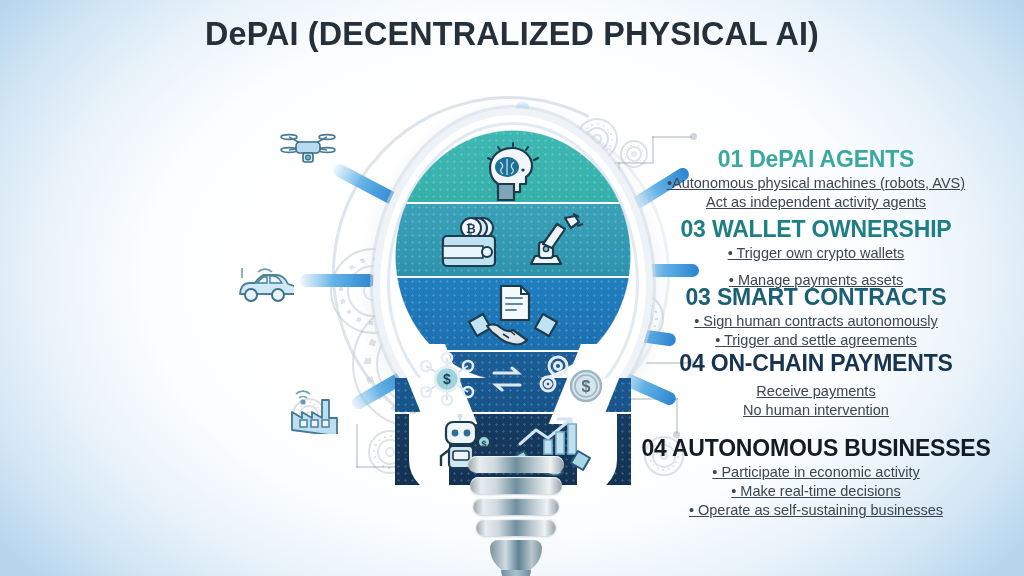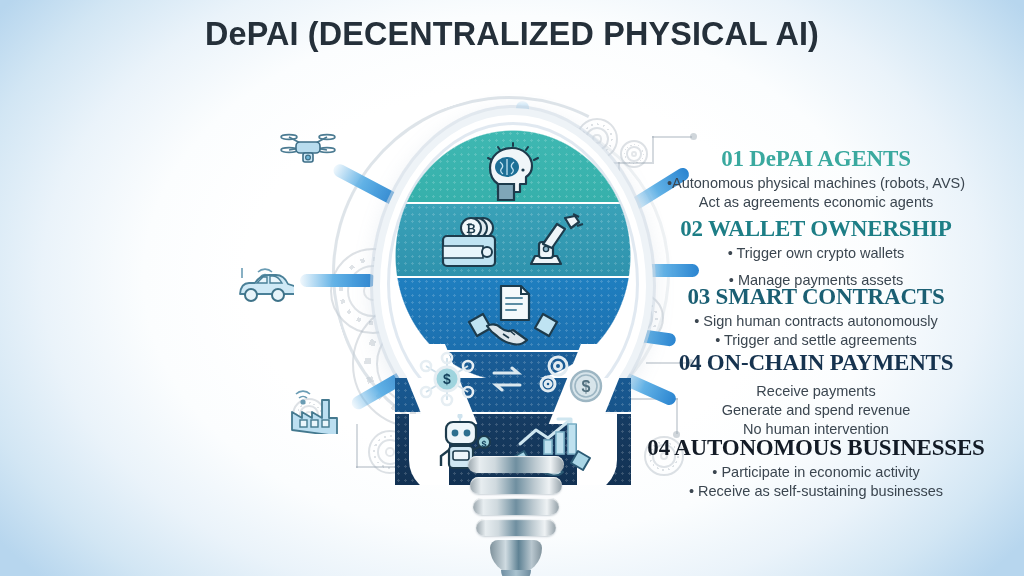--- a/index.html
+++ b/index.html
@@ -119,24 +119,24 @@
 
   
   #title{
     position:absolute; left:0; top:14px; width:1024px; text-align:center;
     font-size:34px; font-weight:bold; letter-spacing:.2px; color:#25303a;
     font-family:"Liberation Sans", sans-serif; transform:scaleX(.95);
   }
   .step{ position:absolute; right:8px; text-align:center; width:400px; }
   .step h2{
     font-size:23px; font-weight:bold; letter-spacing:-.2px; line-height:1.05;
-    white-space:nowrap; font-family:Liberation Serif, serif;
+    white-space:nowrap; font-family:Liberation Sans, sans-serif;
   }
   .step ul{ list-style:none; margin-top:3px; }
-  .step li{ font-size:14.5px; color:#3b4650; line-height:1.32; white-space:nowrap; }
+  .step li{ font-size:14.5px; color:#3b4650; line-height:1.32; white-space:nowrap;text-decoration:underline; }
   .s1{ top:147px; } .s1 h2{ color:#3aa99f; }
   .s2{ top:217px; } .s2 h2{ color:#1d7e86; }
   .s3{ top:285px; } .s3 h2{ color:#1b5f73; }
   .s4{ top:351px; } .s4 h2{ color:#16334f; }
   .s5{ top:436px; } .s5 h2{ color:#131b26; }
 </style>
 </head>
 <body>
 
 <div id="stage">
@@ -402,50 +402,50 @@
       <div class="ring r4"></div>
       <div class="tip"></div>
       <div class="tip2"></div>
     </div>
   </div>
 
   <div class="step s1">
     <h2>01 DePAI AGENTS</h2>
     <ul>
       <li>•Autonomous physical machines (robots, AVS)</li>
-      <li>Act as agreements economic agents</li>
+      <li>Act as independent activity agents</li>
     </ul>
   </div>
 
   <div class="step s2">
-    <h2>02 WALLET OWNERSHIP</h2>
+    <h2>03 WALLET OWNERSHIP</h2>
     <ul>
       <li>• Trigger own crypto wallets</li>
       <li style="margin-top:8px">• Manage payments assets</li>
     </ul>
   </div>
 
   <div class="step s3">
     <h2>03 SMART CONTRACTS</h2>
     <ul>
       <li>• Sign human contracts autonomously</li>
       <li>• Trigger and settle agreements</li>
     </ul>
   </div>
 
   <div class="step s4">
     <h2>04 ON-CHAIN PAYMENTS</h2>
     <ul style="margin-top:7px">
       <li>Receive payments</li>
-      <li>Generate and spend revenue</li>
       <li>No human intervention</li>
     </ul>
   </div>
 
   <div class="step s5">
     <h2>04 AUTONOMOUS BUSINESSES</h2>
     <ul>
       <li>• Participate in economic activity</li>
-      <li>• Receive as self-sustaining businesses</li>
+      <li>• Make real-time decisions</li>
+      <li>• Operate as self-sustaining businesses</li>
     </ul>
   </div>
 
 </div>
 
 </body></html>

